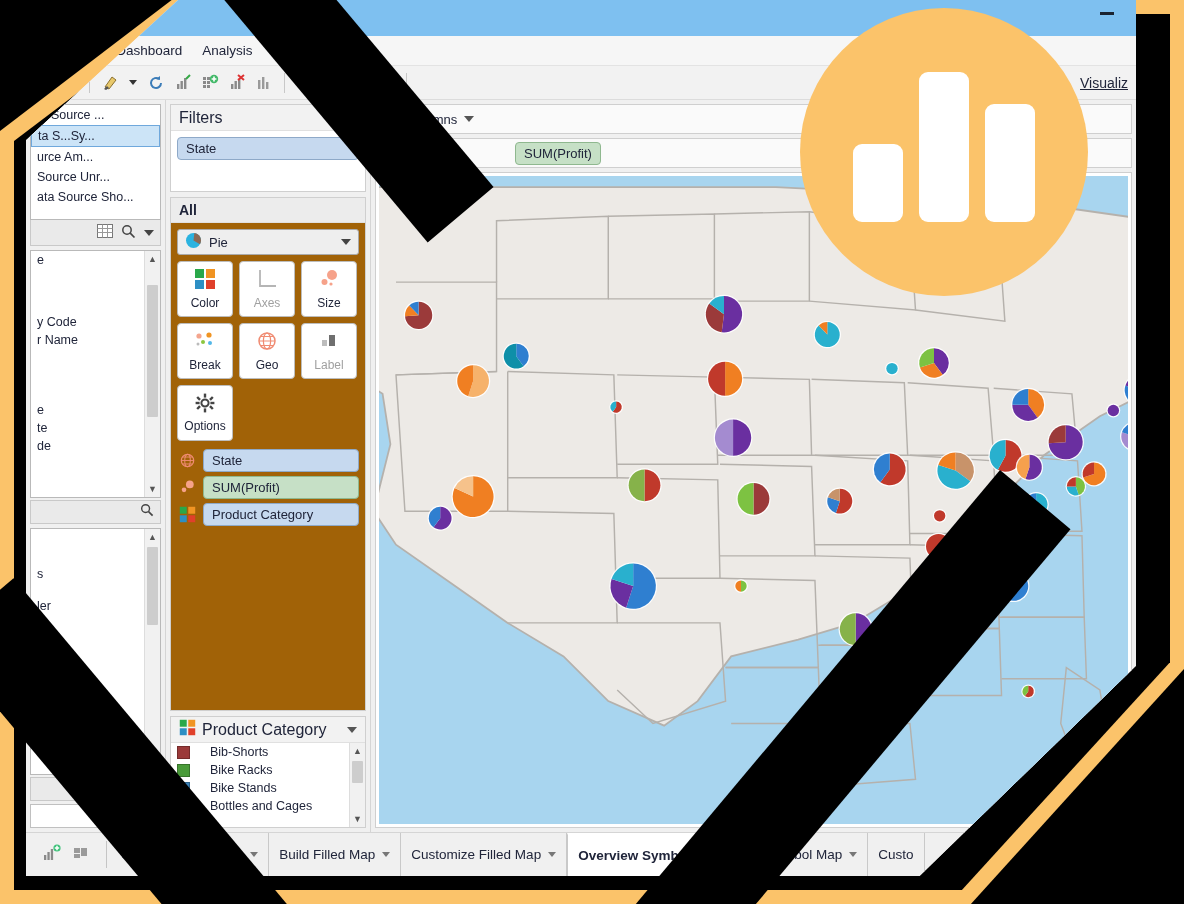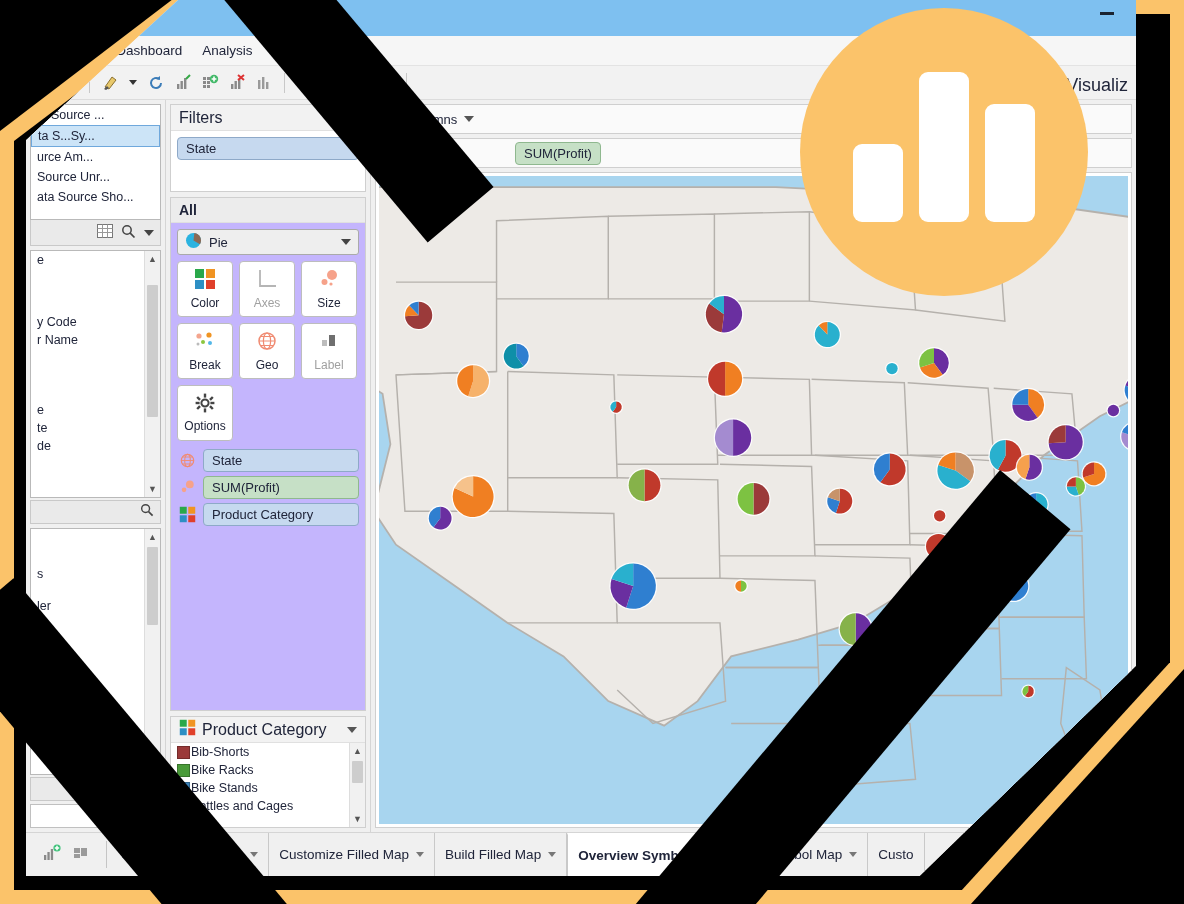--- a/index.html
+++ b/index.html
@@ -64,21 +64,21 @@
 
   
   .toolbar {
     height:34px; background:#f2f2f2; display:flex; align-items:center;
     padding-left:4px; gap:3px; border-bottom:1px solid #dcdcdc;
     position:relative;
   }
   .tb-ico { width:24px; height:24px; display:flex; align-items:center; justify-content:center; }
   .tb-sep { width:1px; height:20px; background:#c8c8c8; margin:0 5px; }
   .tb-caret { width:0;height:0;border-left:4px solid transparent;border-right:4px solid transparent;border-top:5px solid #333; margin:0 4px;}
-  .visualize-lbl { position:absolute; right:8px; top:9px; font-size:18px; color:#20253a; }
+  .visualize-lbl { position:absolute; right:8px; top:9px; font-size:14px; color:#20253a;text-decoration:underline; }
 
   
   .workarea { display:flex; height:calc(876px - 36px - 30px - 34px - 44px); }
 
   
   .leftpane { width:140px; background:#f0f0f0; border-right:1px solid #d5d5d5; display:flex; flex-direction:column; padding:4px; gap:0; }
   .ds-list { background:#fff; border:1px solid #b9b9b9; height:116px; overflow:hidden; font-size:12.5px; }
   .ds-item { padding:3px 6px; white-space:nowrap; overflow:hidden; }
   .ds-item.sel { background:#cce4f7; border:1px solid #6fa8dc; }
   .pane-bar { height:26px; background:#eaeaea; border:1px solid #c9c9c9; border-top:none;
@@ -113,21 +113,21 @@
   .propbtn {
     width:56px; height:56px; background:#fff; border:1px solid #bdbdbd; border-radius:4px;
     display:flex; flex-direction:column; align-items:center; justify-content:center; gap:3px;
     font-size:12px;
   }
   .propbtn.dim { color:#a0a0a0; }
   .shelfrow { display:flex; align-items:center; gap:6px; padding:2px 6px; }
   .shelfrow .ic { width:20px; height:20px; display:flex; align-items:center; justify-content:center; flex:0 0 20px;}
   .shelfrow .pill { flex:1; }
   .legend-items { background:#fff; position:relative; height:84px; overflow:hidden; }
-  .legend-items .li { display:flex; align-items:center; gap:1px; padding:2px 6px; font-size:12.5px; }
+  .legend-items .li { display:flex; align-items:center; gap:20px; padding:2px 6px; font-size:12.5px; }
   .swatch { width:13px; height:13px; border:1px solid rgba(0,0,0,.25); }
 
   
   .rightpane { flex:1; display:flex; flex-direction:column; padding:4px; background:#f0f0f0; gap:4px; min-width:0;}
   .shelf {
     height:30px; background:#fafafa; border:1px solid #cfcfcf; display:flex; align-items:center; gap:7px; padding:0 7px;
   }
   .shelf .lbl { font-size:13px; }
   .shelf-head { display:flex; align-items:center; gap:7px; width:125px; flex:0 0 125px; }
   .viz { flex:1; border:1px solid #cfcfcf; background:#fff; padding:3px; min-height:0; }
@@ -360,21 +360,21 @@
           <span class="caret-dn"></span>
         </div>
         <div class="card-body" style="height:60px;">
           <span class="pill">State</span>
         </div>
       </div>
 
       <div class="card" style="flex:1;min-height:0;display:flex;flex-direction:column;">
         <div class="allrow">All</div>
 
-        <div style="background:#c4b5fd;flex:1;min-height:0;display:flex;flex-direction:column;">
+        <div style="background:#a16207;flex:1;min-height:0;display:flex;flex-direction:column;">
           <div class="marksel">
             <span>
               <svg width="17" height="17" viewBox="0 0 17 17">
                   <circle cx="8.5" cy="8.5" r="7.5" fill="#2bb3e0"></circle>
                   <path d="M8.5 8.5 L8.5 1 A7.5 7.5 0 0 0 1.6 11.5 Z" fill="#8c6a55" transform="rotate(120 8.5 8.5)"></path>
                 </svg>
             </span>
             <span>Pie</span>
             <span class="chev"></span>
           </div>
@@ -842,25 +842,25 @@
           </svg>
       </span>
     </div>
     <div class="tabsep"></div>
 
     <div class="tab">
       <span>Overview Filled Map</span>
       <span class="tcaret"></span>
     </div>
     <div class="tab">
+      <span>Build Filled Map</span>
+      <span class="tcaret"></span>
+    </div>
+    <div class="tab">
       <span>Customize Filled Map</span>
-      <span class="tcaret"></span>
-    </div>
-    <div class="tab">
-      <span>Build Filled Map</span>
       <span class="tcaret"></span>
     </div>
     <div class="tab active">
       <span>Overview Symbol Map</span>
     </div>
     <div class="tab">
       <span>uild Symbol Map</span>
       <span class="tcaret"></span>
     </div>
     <div class="tab">

